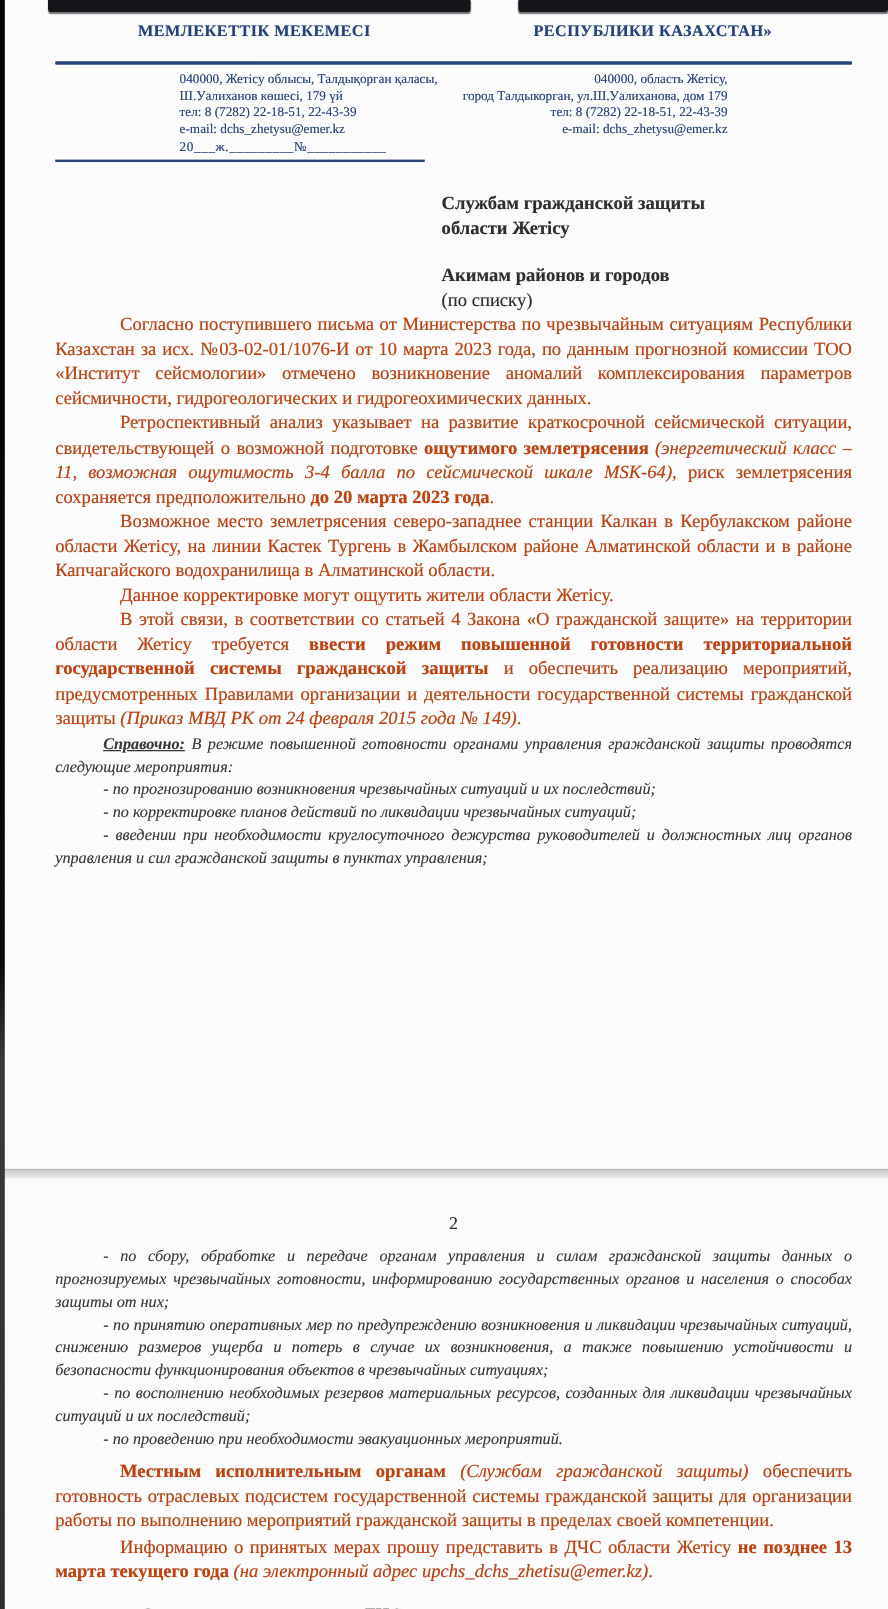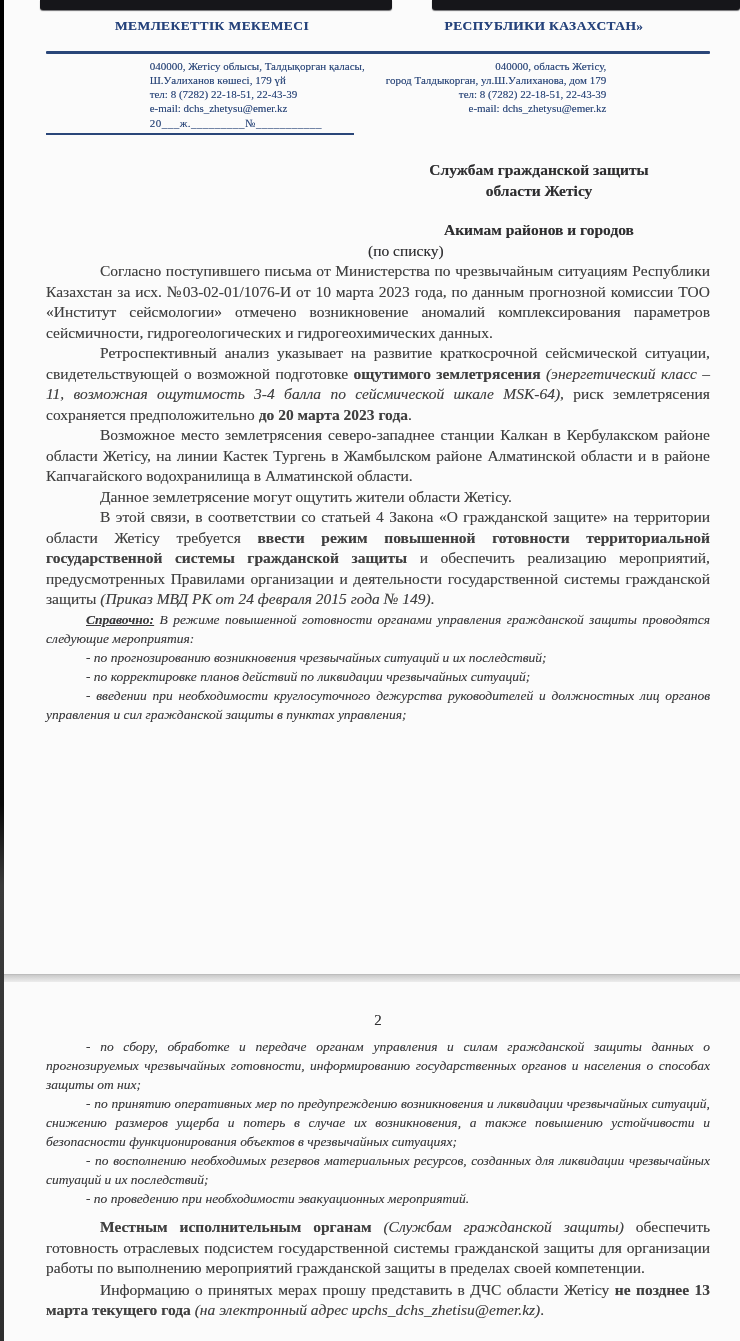--- a/index.html
+++ b/index.html
@@ -34,27 +34,27 @@
   .org{width:50%;text-align:center;letter-spacing:.4px;}
   .rule{margin-top:15px;height:3px;background:#2a4679;border-radius:1px;}
   .addr-row{display:flex;justify-content:center;margin-top:5px;color:#2a4679;font-size:11px;line-height:14px;text-shadow:0 0 .5px rgba(42,70,121,.5);}
   .addr-l{text-align:left;}
   .addr-r{text-align:right;margin-left:21px;}
   .date-line{margin-top:1px;letter-spacing:.5px;}
   .addr-underline{width:308px;height:2px;background:#2a4679;margin-top:3px;}
   
   .addressee{margin-left:322px;margin-top:24px;font-size:15.5px;line-height:21px;color:#2f2f31;text-shadow:0 0 .6px rgba(40,40,42,.45);}
   .addressee .gap{height:18px;}
-  .b{font-weight:700;text-align:center;}
+  .b{font-weight:700;}
   .i{font-style:italic;}
   .biu{font-weight:700;font-style:italic;text-decoration:underline;}
   
   .body-start{margin-top:32px;}
   .para{
-    margin:0;color:#404040;font-size:15.5px;line-height:20.5px;
+    margin:0;color:#c2410c;font-size:15.5px;line-height:20.5px;
     text-align:justify;text-indent:54px;
     text-shadow:0 0 .6px rgba(40,40,42,.4);
   }
   .ref, .ref-item{
     color:#3a3a3c;font-size:13.5px;line-height:19px;font-style:italic;
     text-align:justify;text-indent:40px;margin:0;
     text-shadow:0 0 .5px rgba(50,50,55,.4);
   }
   .pagenum{margin-top:30px;text-align:center;font-size:15px;color:#303032;margin-bottom:8px;text-shadow:0 0 .6px rgba(40,40,42,.4);}
   .p7{margin-top:9px;}
@@ -107,21 +107,21 @@
       <div class="b">Службам гражданской защиты</div>
       <div class="b">области Жетісу</div>
       <div class="gap"></div>
       <div class="b">Акимам районов и городов</div>
       <div>(по списку)</div>
     </div>
 
     <p class="para body-start"><span>Согласно поступившего письма от  Министерства по чрезвычайным ситуациям Республики Казахстан за исх. №03-02-01/1076-И от 10 марта 2023 года,  по данным прогнозной комиссии ТОО «Институт сейсмологии» отмечено возникновение аномалий комплексирования параметров сейсмичности, гидрогеологических и гидрогеохимических данных.</span></p>
     <p class="para"><span>Ретроспективный анализ указывает на развитие краткосрочной сейсмической ситуации, свидетельствующей о возможной подготовке </span><span class="b">ощутимого землетрясения</span><span> </span><span class="i">(энергетический класс – 11, возможная ощутимость 3-4 балла по сейсмической шкале MSK-64)</span><span>, риск землетрясения сохраняется предположительно </span><span class="b">до 20 марта 2023 года</span><span>.</span></p>
     <p class="para"><span>Возможное место землетрясения северо-западнее станции Калкан в Кербулакском районе области Жетісу, на линии Кастек Тургень в Жамбылском районе Алматинской области и в районе Капчагайского водохранилища в Алматинской области.</span></p>
-    <p class="para"><span>Данное землетрясение могут ощутить жители области Жетісу.</span></p>
+    <p class="para"><span>Данное корректировке могут ощутить жители области Жетісу.</span></p>
     <p class="para"><span>В этой связи, в соответствии со статьей 4 Закона «О гражданской защите» на территории области Жетісу требуется </span><span class="b">ввести режим повышенной готовности территориальной государственной системы гражданской защиты</span><span> и обеспечить реализацию мероприятий, предусмотренных Правилами организации и деятельности государственной системы гражданской защиты </span><span class="i">(Приказ МВД РК от 24 февраля 2015 года № 149)</span><span>.</span></p>
     <p class="ref"><span class="biu">Справочно:</span><span class="i"> В режиме повышенной готовности органами управления гражданской защиты проводятся следующие мероприятия:</span></p>
     <div>
         <div class="ref-item">- по прогнозированию возникновения чрезвычайных ситуаций и их последствий;</div>
         <div class="ref-item">- по корректировке планов действий по ликвидации чрезвычайных ситуаций;</div>
         <div class="ref-item">- введении при необходимости круглосуточного дежурства руководителей и должностных лиц органов управления и сил гражданской защиты в пунктах управления;</div>
       </div>
   </div>
 
   <div class="page-sep"></div>

